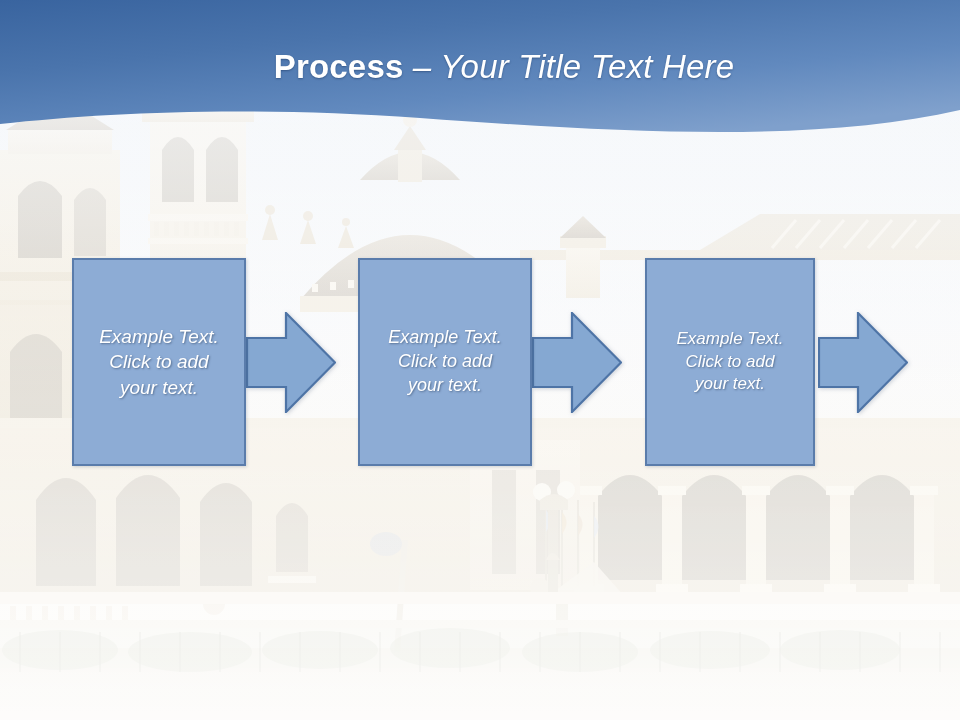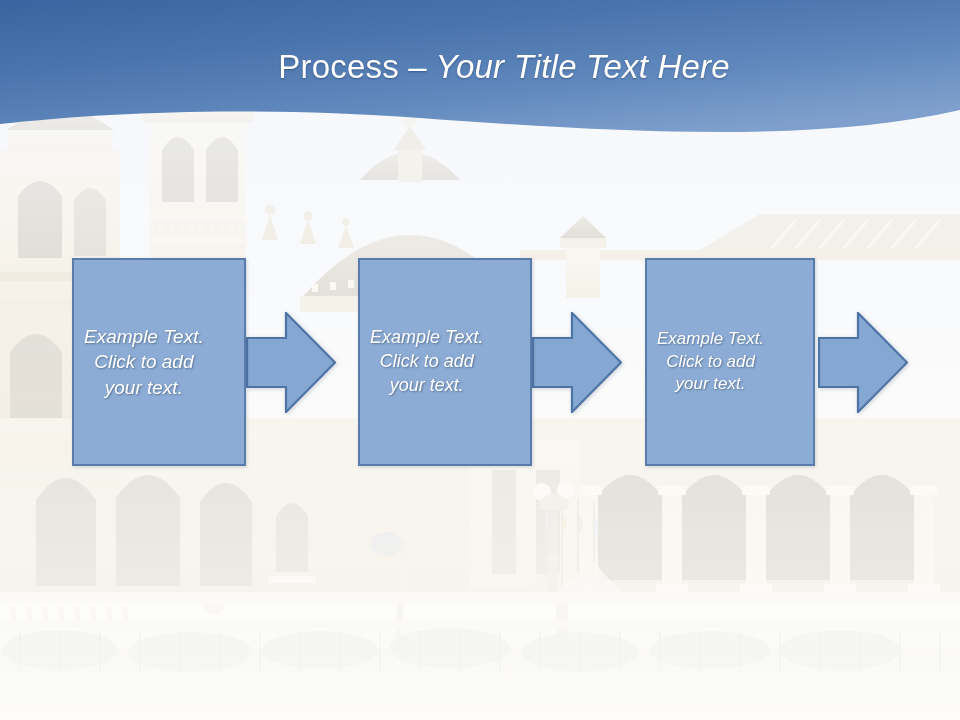--- a/index.html
+++ b/index.html
@@ -82,33 +82,34 @@
     left: 0;
     width: 960px;
     text-align: center;
     font-size: 33px;
     line-height: 40px;
     color: #ffffff;
     letter-spacing: 0.2px;
     white-space: nowrap;
     text-shadow: 0 1px 2px rgba(20,45,85,0.45);
   }
-  .title .t-bold { font-weight: normal; margin-left: 48px; }
+  .title .t-bold { font-weight: bold; margin-left: 48px; }
   .title .t-rest { font-weight: normal; font-style: italic; }
 
   
   .process { position: absolute; inset: 0; }
 
   .step-box {
     position: absolute;
     box-sizing: border-box;
     background: #8DACD5;
     border: 2px solid #5A7CAB;
     display: flex;
     align-items: center;
+    justify-content: center;
     box-shadow: 1px 1px 3px rgba(60,80,110,0.22);
   }
   .step-text {
     font-style: italic;
     color: #ffffff;
     text-align: center;
     line-height: 1.33;
     text-shadow: 1px 1px 2px rgba(45,65,95,0.55);
     padding: 0 10px;
     user-select: none;

